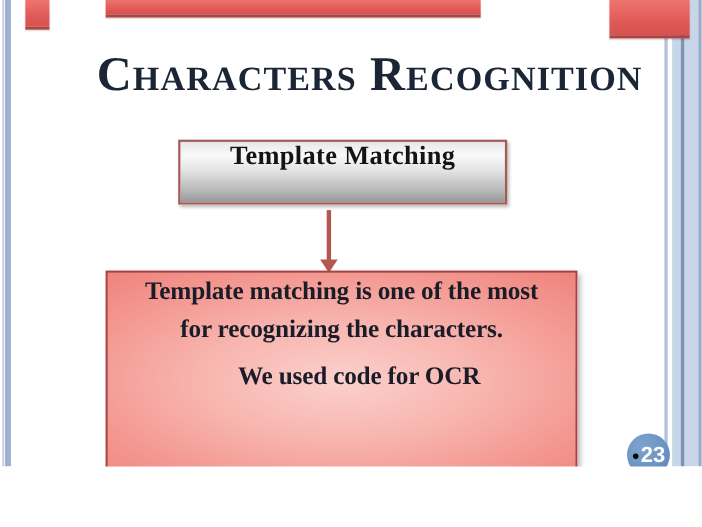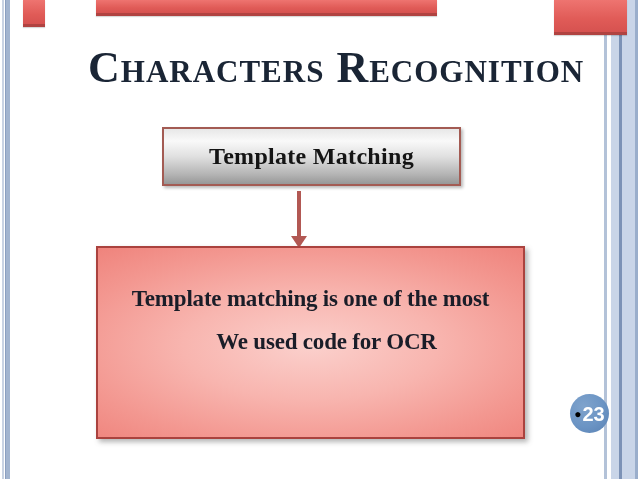--- a/index.html
+++ b/index.html
@@ -4,21 +4,21 @@
 <style>
   html, body {
     margin: 0; padding: 0;
     width: 638px; height: 479px;
     background: #ffffff;
     font-family: "Liberation Serif", serif;
     overflow: hidden;
   }
   #slide {
     position: relative;
-    width: 638px; height: 479px;
+    width: 638px; height: 424px;
     background: #ffffff;
     overflow: hidden;
   }
   
   .vline { position: absolute; top: 0; bottom: 0; }
   #left-line-outer  { left: 2px;  width: 2px; background: #C9D3E3; }
   #left-line-inner  { left: 5px;  width: 4px; background: #A2B4CF; border-left: 1px solid #8B9FC0; }
   #right-line-thin  { left: 604px; width: 3px; background: #B3C2D8; }
   #right-band       { left: 611px; width: 27px; background: #C9D5E8; }
   #right-line-dark  { left: 619px; width: 3px; background: #7C92B6; }
@@ -43,21 +43,21 @@
     color: #1A2535;
     white-space: nowrap;
   }
   
   #node {
     position: absolute; left: 162px; top: 127px;
     width: 295px; height: 55px;
     border: 2px solid #A35B53;
     background: linear-gradient(180deg, #E7E7E7 0%, #F9F9F9 22%, #E0E0E0 50%, #B5B5B5 82%, #979797 100%);
     box-shadow: 2px 2px 3px rgba(0,0,0,0.28);
-    display: flex; align-items: center; justify-content: center;
+    display: flex; justify-content: center;
   }
   #node-label {
     font-size: 24px; font-weight: 700; color: #141414;
     letter-spacing: 0.3px;
   }
   
   #arrow-shaft {
     position: absolute; left: 297px; top: 191px;
     width: 4px; height: 46px;
     background: #B25853;
@@ -73,21 +73,20 @@
   #desc-box {
     position: absolute; left: 96px; top: 246px;
     width: 425px; height: 189px;
     border: 2px solid #AA423E;
     background: radial-gradient(ellipse 75% 70% at 50% 52%,
                 #FBD0CC 0%, #F8B5AF 40%, #F39790 75%, #EF837C 100%);
     box-shadow: 3px 3px 5px rgba(90,90,90,0.45);
     text-align: center;
   }
   #desc-text {
-    padding-top: 34px;
     font-size: 23px; font-weight: 700;
     line-height: 34px;
     color: #1A1D28;
     letter-spacing: -0.2px;
     text-align: center;
   }
   .desc-line { white-space: nowrap; }
   #desc-footer {
     margin-top: 9px;
     font-size: 23px; font-weight: 700;
@@ -134,20 +133,21 @@
   <div id="node">
     <span id="node-label">Template Matching</span>
   </div>
 
   <div id="arrow-shaft"></div>
   <div id="arrow-head"></div>
 
   <div id="desc-box">
     <div id="desc-text">
       <div class="desc-line">Template matching is one of the most</div>
+      <div class="desc-line">for recognizing the characters.</div>
       <div id="desc-footer">We used code for OCR</div>
     </div>
   </div>
 
   <div id="page-badge">
     <span id="badge-bullet">●</span>
     <span id="page-number">23</span>
   </div>
 
 </div>

